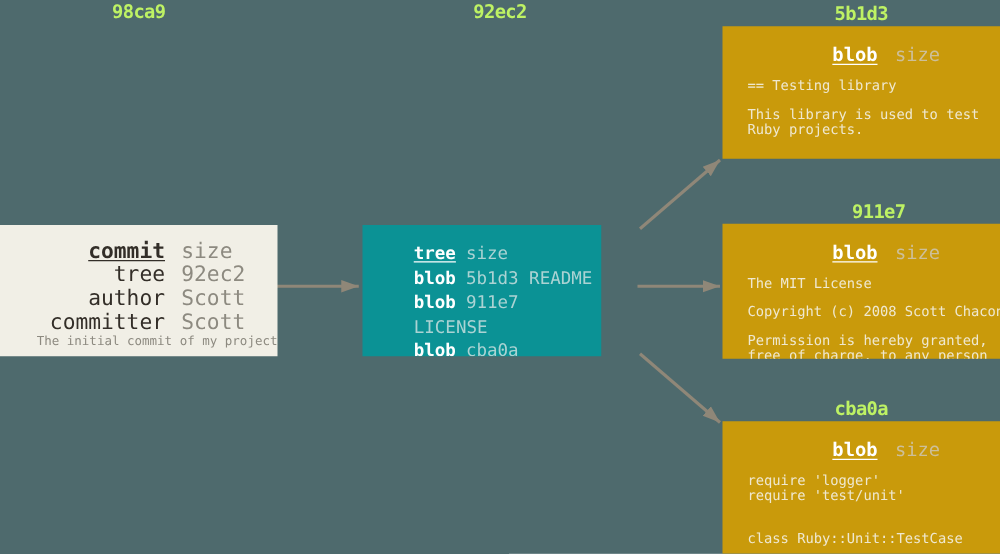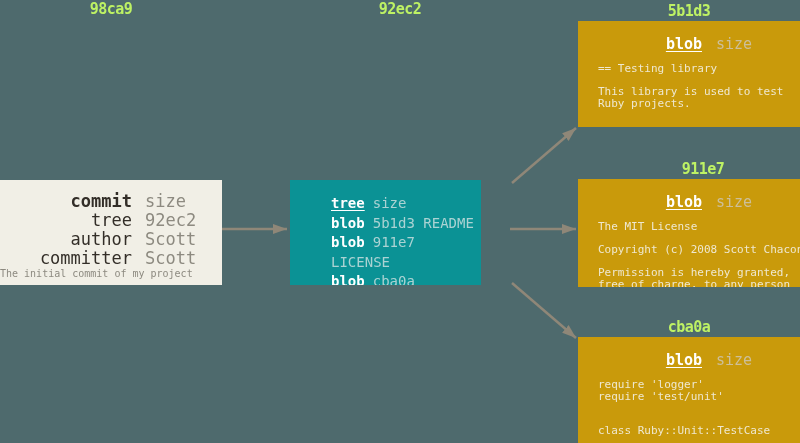--- a/index.html
+++ b/index.html
@@ -32,23 +32,23 @@
   .tree-box{left:290px;top:180px;width:191px;height:105px;background:#0B9295;}
   .blob-box{left:578px;width:262px;background:#C99A0B;}
   .blob-1{top:21px;height:106px;}
   .blob-2{top:179px;height:108px;}
   .blob-3{top:337px;height:106px;}
 
   
   .commit-fields{padding-top:12px;font-size:17px;line-height:19px;color:#8D8A80;}
   .field-row{display:flex;}
   .field-label{width:132px;text-align:right;color:#332E28;flex:none;}
-  .field-label.emph{font-weight:bold;text-underline-offset:2px;}
+  .field-label.emph{font-weight:bold;text-decoration:underline;text-underline-offset:2px;}
   .field-value{margin-left:13px;}
-  .commit-message{margin-top:0;text-align:left;font-size:10px;color:#8D8A80;}
+  .commit-message{margin-top:0;text-align:right;font-size:10px;color:#8D8A80;}
 
   
   .tree-entries{padding:14px 0 0 41px;font-size:14px;line-height:19.5px;color:#ABD3D3;}
   .entry-type{font-weight:bold;color:#FFFFFF;margin-right:8px;}
   .entry-type.emph{text-decoration:underline;text-underline-offset:2px;}
 
   
   .blob-head{margin-top:14px;text-align:center;font-size:15px;}
   .blob-type{font-weight:bold;color:#FFFFFF;text-decoration:underline;text-underline-offset:2px;}
   .blob-size{color:#CDBF99;margin-left:14px;}

